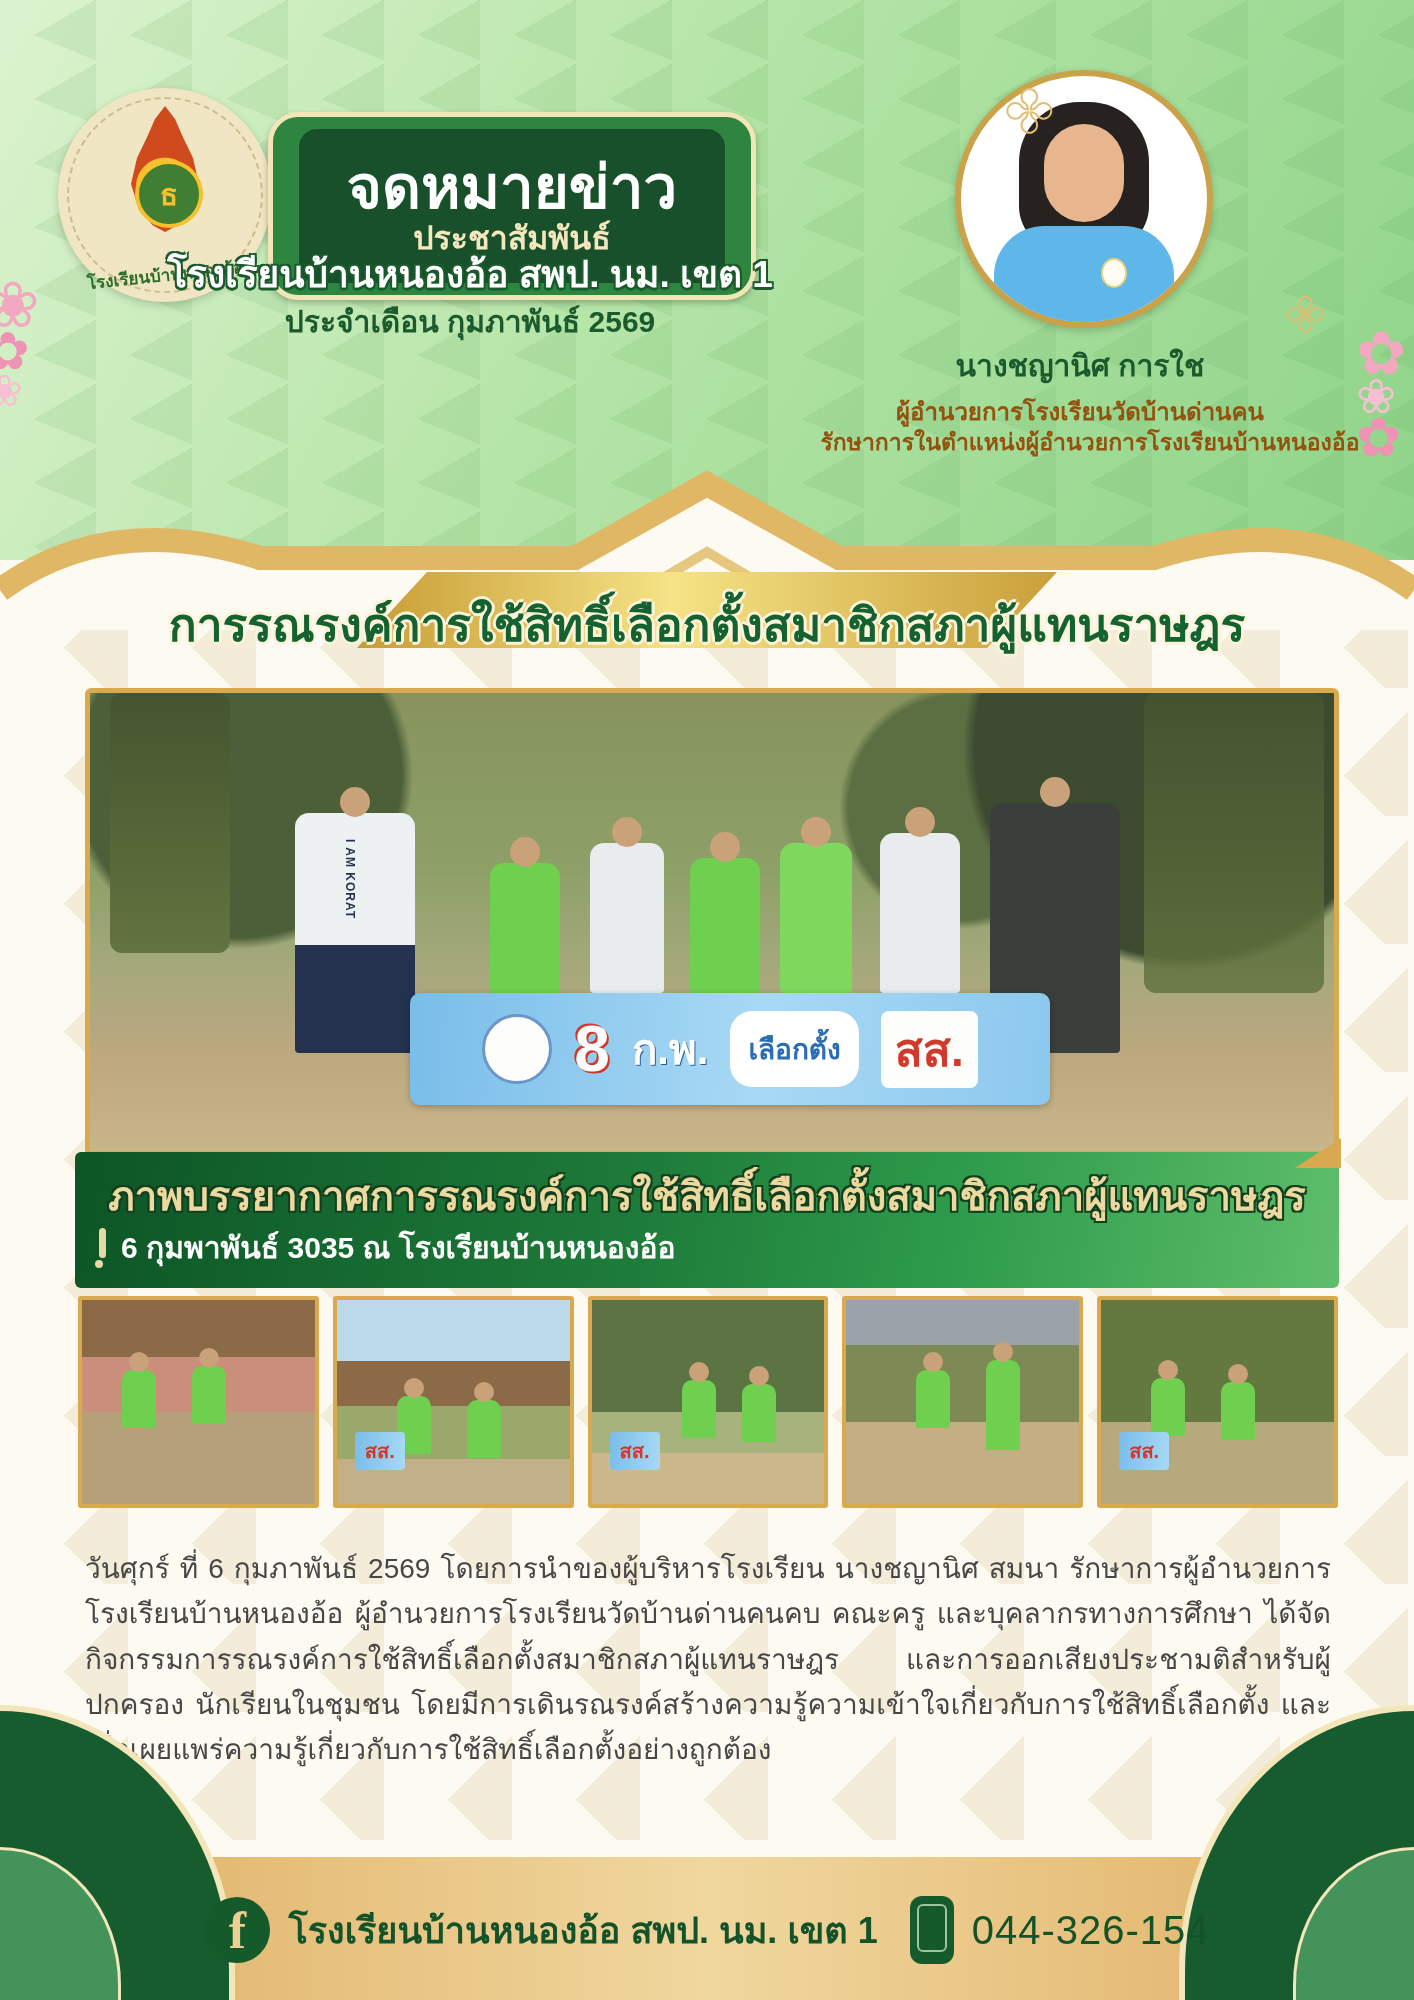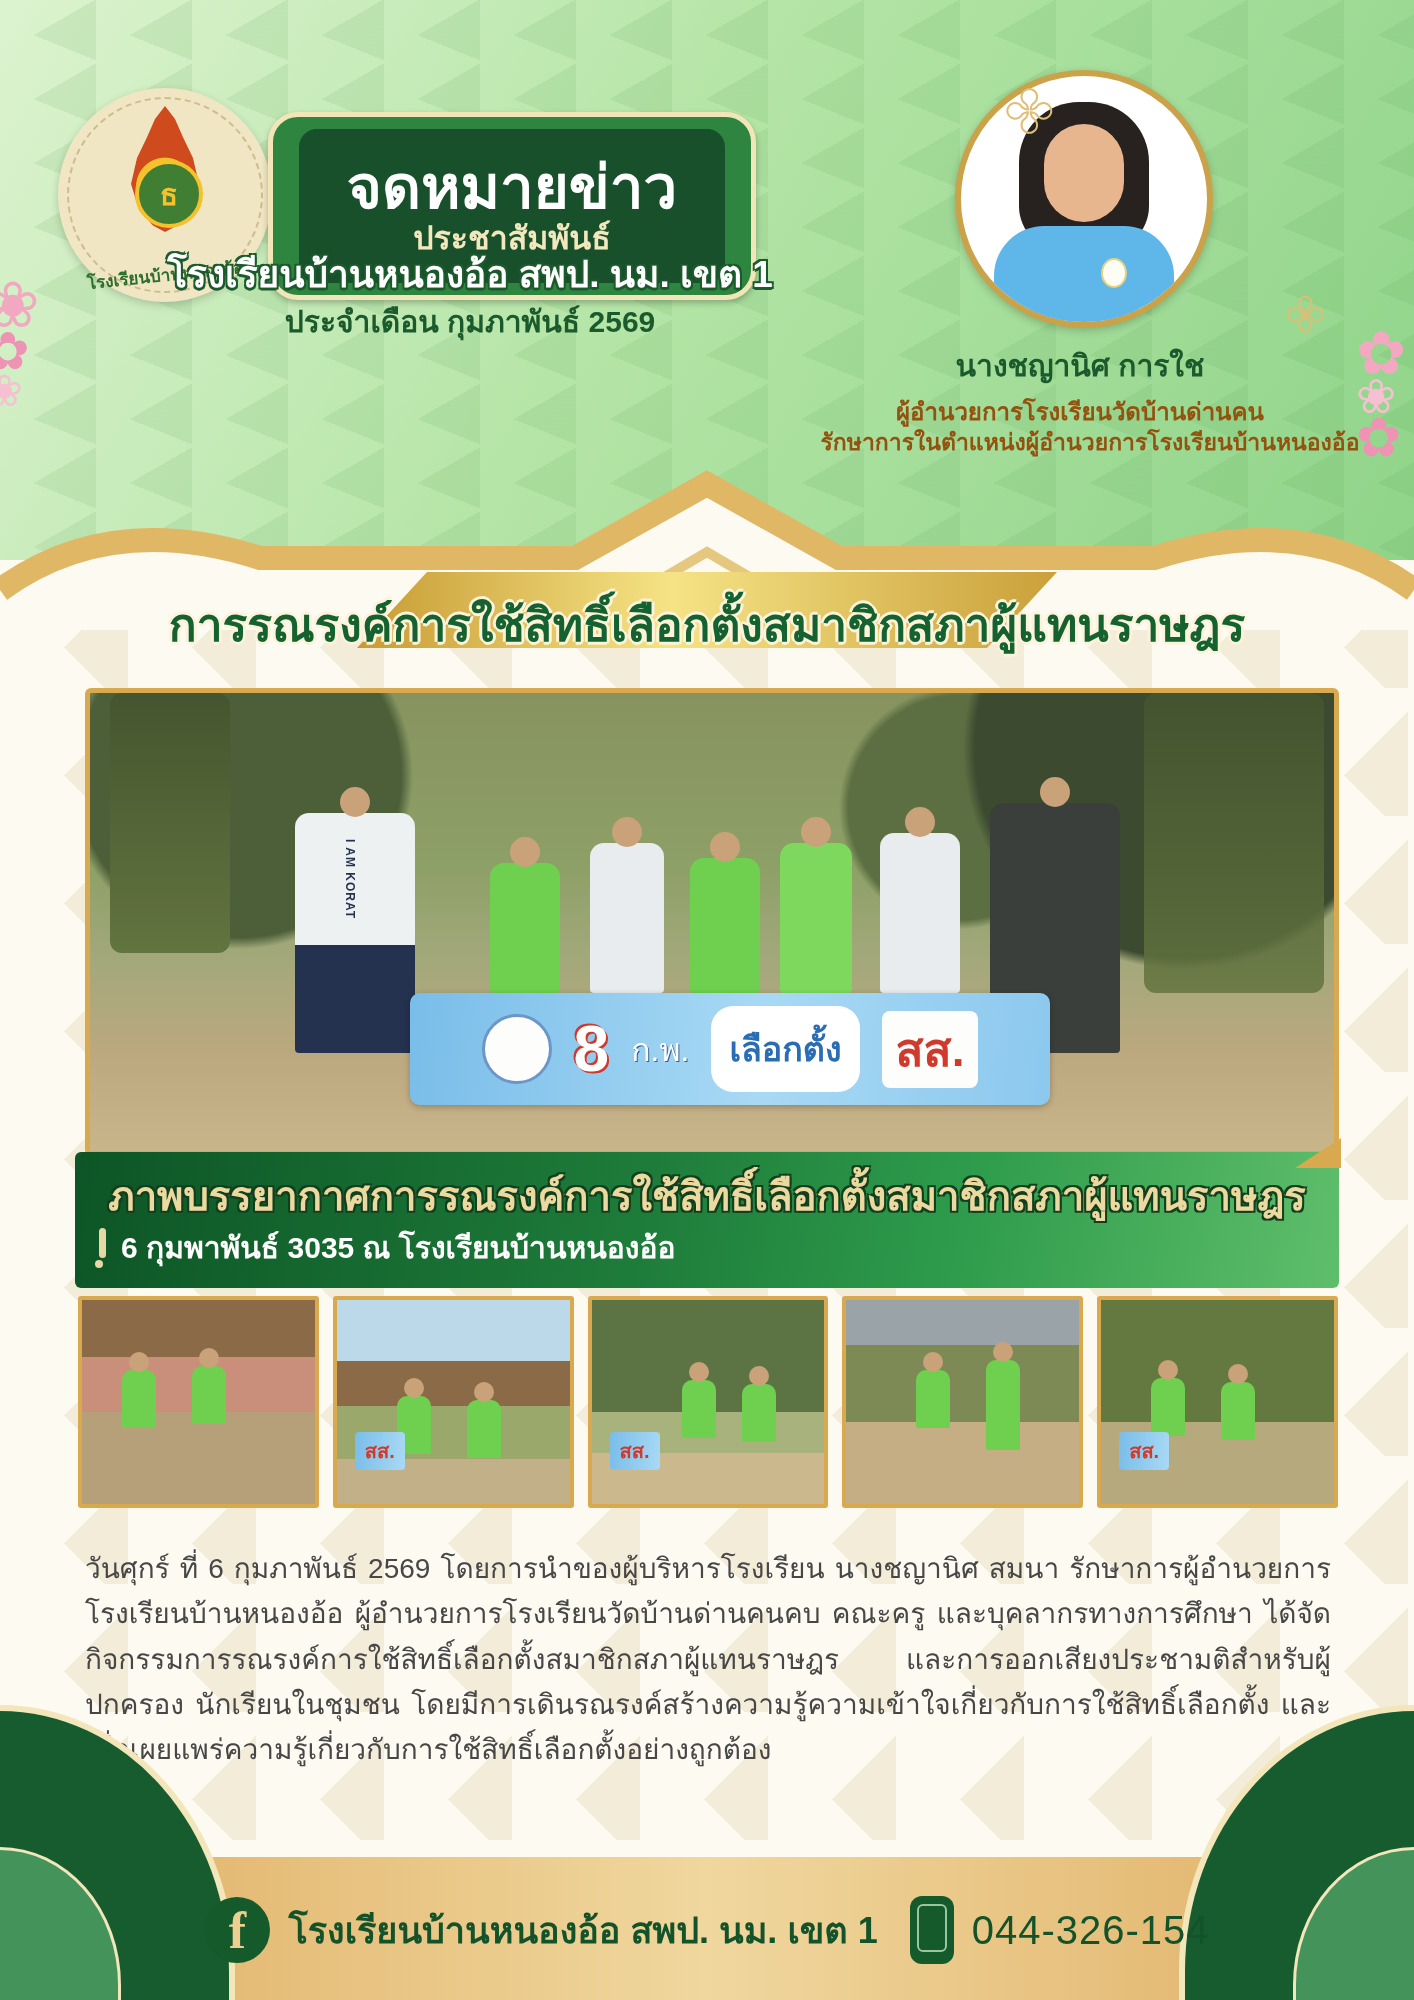--- a/index.html
+++ b/index.html
@@ -78,22 +78,22 @@
   .tree{position:absolute;background:linear-gradient(180deg,#45552f,#62743f);border-radius:12px;}
   .person{position:absolute;border-radius:14px 14px 4px 4px;}
   .person .head{position:absolute;left:50%;top:-26px;transform:translateX(-50%);width:30px;height:30px;border-radius:50%;background:#caa27a;}
   .shirt-text{position:absolute;writing-mode:vertical-rl;color:#24324f;font-size:12px;font-weight:bold;letter-spacing:1px;}
   .banner-blue{position:absolute;left:320px;top:300px;width:640px;height:112px;border-radius:10px;
     background:linear-gradient(95deg,#79bde9,#a8d9f4 55%,#8cc8ee);
     display:flex;align-items:center;justify-content:center;gap:22px;
     box-shadow:0 2px 6px rgba(0,0,0,.25);}
   .banner-emblem{width:64px;height:64px;border-radius:50%;background:#fdfdfb;border:3px solid #6d96c8;}
   .banner-day{color:#ffffff;font-size:64px;font-weight:bold;text-shadow:2px 2px 0 #d03a2c,-2px -2px 0 #d03a2c;}
-  .banner-month{color:#ffffff;font-size:32px;font-weight:normal;text-shadow:1px 1px 0 #2b5e93;}
-  .banner-word1{background:#ffffff;color:#2b6db4;font-size:34px;font-weight:bold;border-radius:22px;padding:16px 18px;}
+  .banner-month{color:#ffffff;font-size:42px;font-weight:bold;text-shadow:1px 1px 0 #2b5e93;}
+  .banner-word1{background:#ffffff;color:#2b6db4;font-size:28px;font-weight:bold;border-radius:22px;padding:16px 18px;}
   .banner-word2{color:#d03a2c;font-size:46px;font-weight:bold;background:#fdfdfb;border-radius:8px;padding:2px 14px;}
 
   .caption-banner{position:absolute;left:75px;top:1152px;width:1264px;height:136px;border-radius:6px;
     background:linear-gradient(100deg,#0d5526 0%,#1e7c3a 45%,#2e9c4c 70%,#5fbe6b 100%);text-align:center;}
   .caption-gold-corner{position:absolute;right:-2px;top:-14px;width:0;height:0;
     border-left:46px solid transparent;border-bottom:30px solid #d9a94f;}
   .caption-title{position:absolute;left:22px;top:12px;width:1220px;color:#ecd9a0;font-size:40px;font-weight:bold;
     text-shadow:-2px -2px 0 #123f1e,2px -2px 0 #123f1e,-2px 2px 0 #123f1e,2px 2px 0 #123f1e;}
   .caption-sub{position:absolute;left:46px;top:72px;color:#ffffff;font-size:30px;font-weight:bold;}
   .tick-mark{position:absolute;left:24px;top:76px;width:7px;height:30px;background:#e7d9a5;border-radius:4px;}

